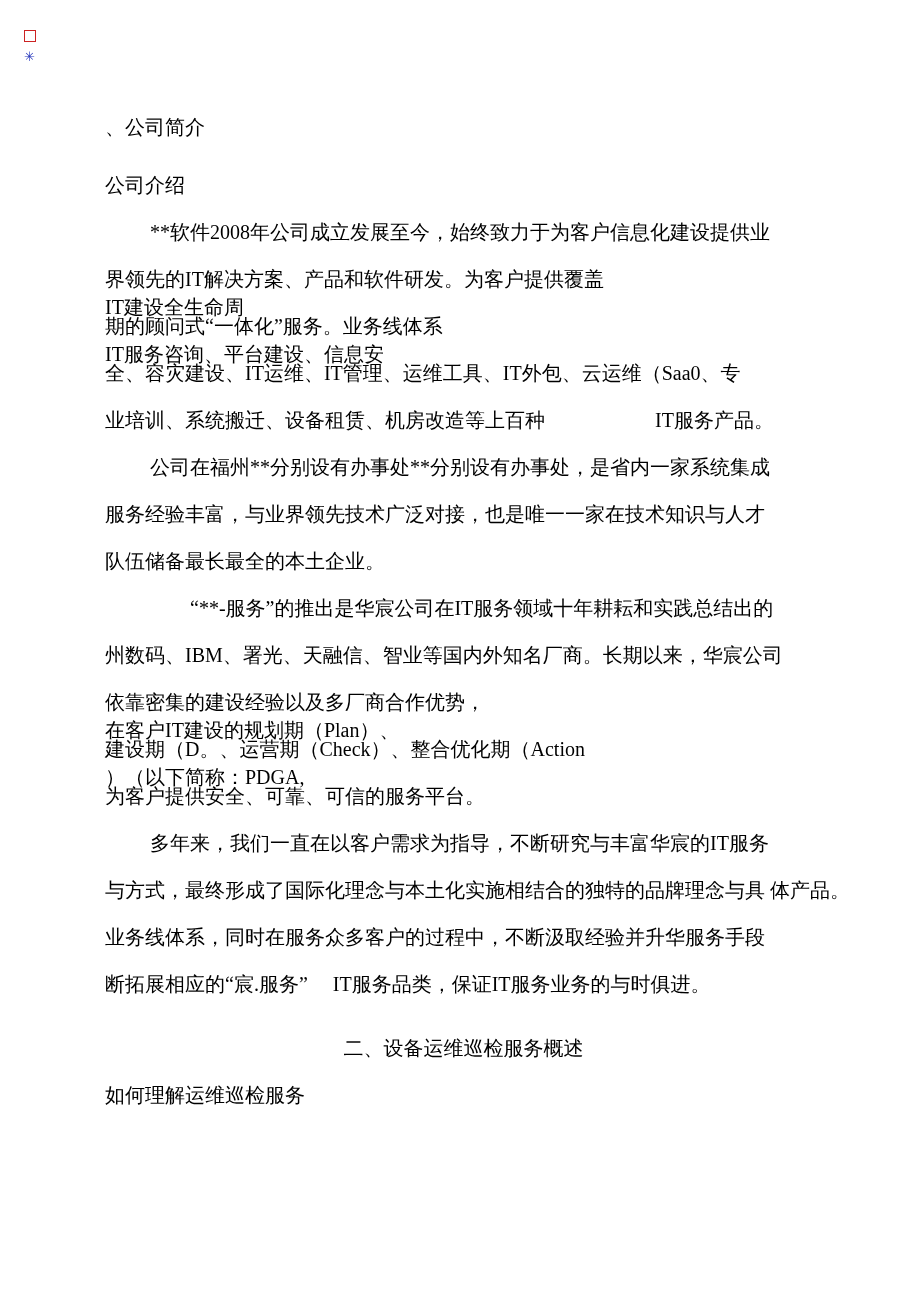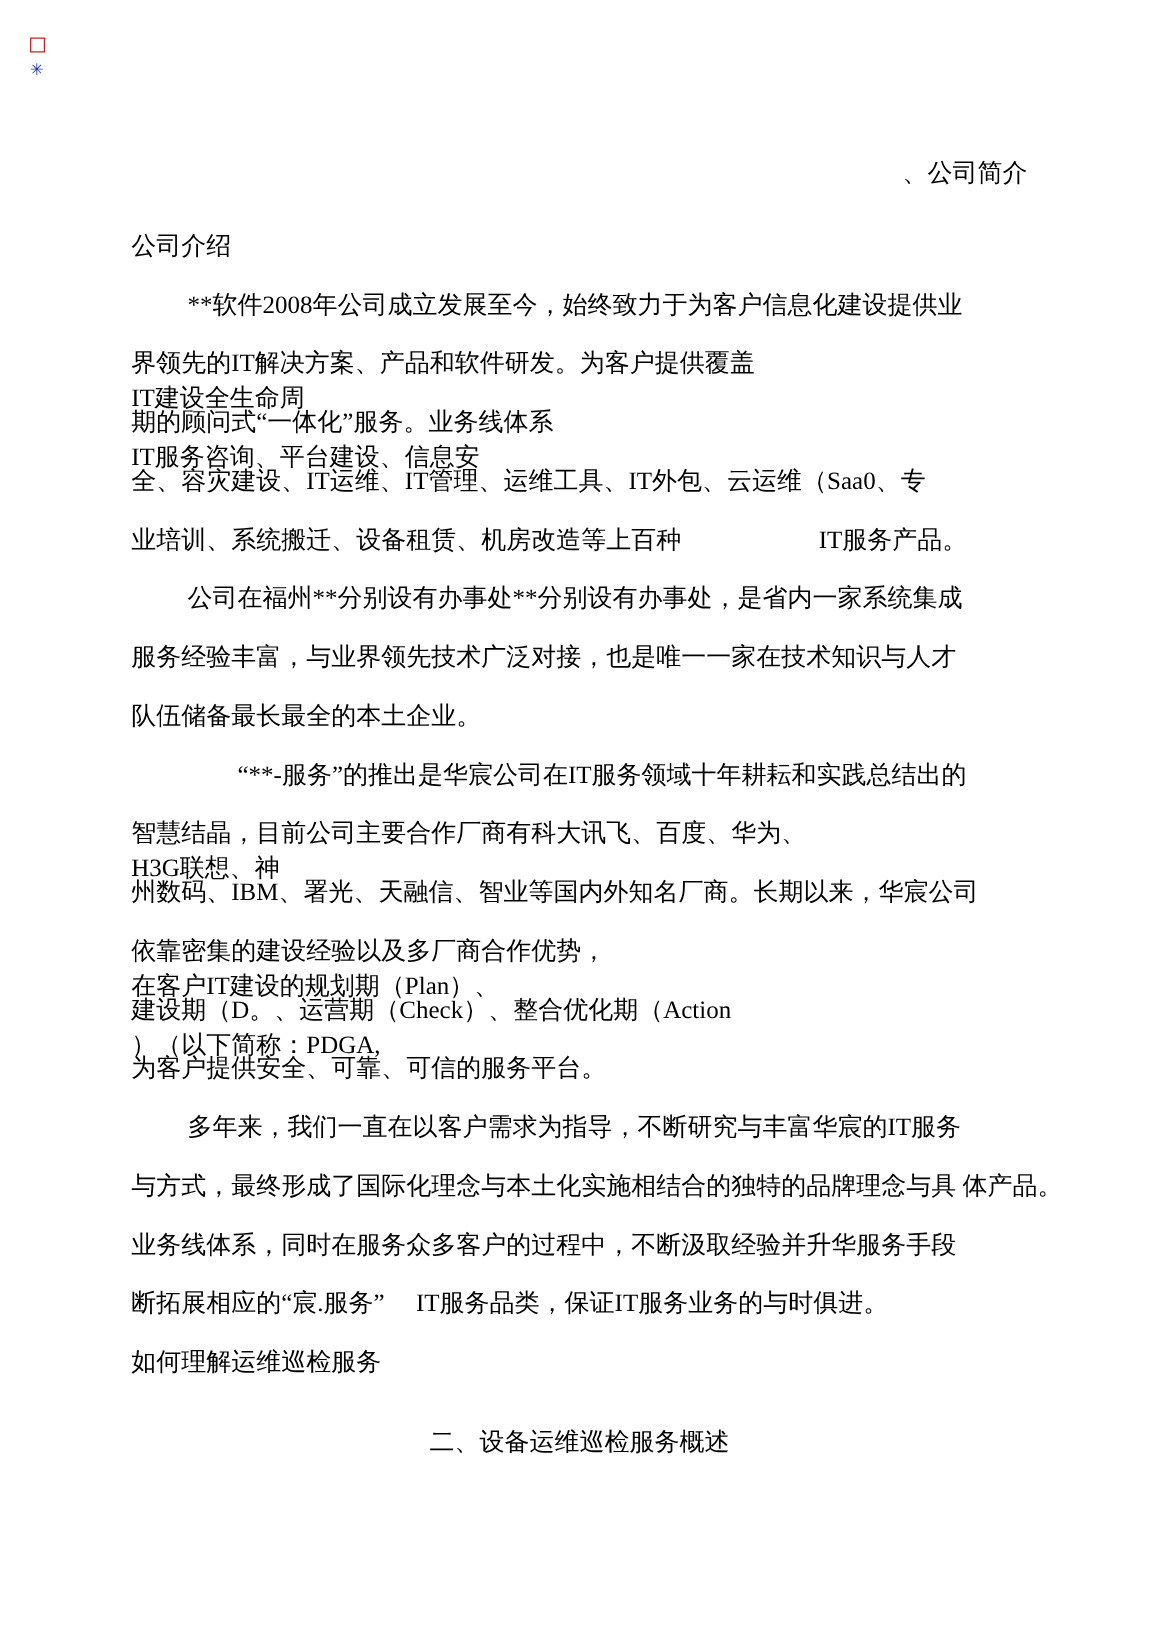--- a/index.html
+++ b/index.html
@@ -17,21 +17,21 @@
   }
   .ph-box{width:10px;height:10px;border:1.5px solid transparent;}
   .ph-mark{margin-top:8px;font-size:13px;line-height:13px;font-family:"DejaVu Sans",sans-serif;}
   
   .doc{
     position:absolute;left:105px;top:113px;width:717px;
     font-size:20px;line-height:28px;
   }
   .line{height:47px;white-space:nowrap;}
   .line span{white-space:pre;}
-  .title{text-align:right;margin-bottom:11px;margin-top:12px;}
+  .title{text-align:left;margin-bottom:11px;}
   .heading2{text-align:center;margin-top:17px;}
   .indent{padding-left:45px;font-family:Liberation Serif, serif;}
   .indent2{padding-left:85px;}
   .justify{display:flex;flex-direction:column;}
   .gap-flex{flex:1 1 auto;min-width:40px;}
   .gap-fixed{display:inline-block;height:1px;}
   .bold{font-weight:normal;}
 </style>
 </head>
 <body>
@@ -56,38 +56,33 @@
         <span>期的顾问式“一体化”服务。业务线体系</span>
         <span class="gap-flex"></span>
         <span>IT服务咨询、平台建设、信息安</span>
       </div>
       <div class="line plain"><span>全、容灾建设、IT运维、IT管理、运维工具、IT外包、云运维（Saa0、专</span></div>
       <div class="line plain"><span>业培训、系统搬迁、设备租赁、机房改造等上百种</span><span class="gap-fixed" style="width: 110px;"></span><span>IT服务产品。</span></div>
       <div class="line indent"><span>公司在福州**分别设有办事处**分别设有办事处，是省内一家系统集成</span></div>
       <div class="line plain"><span>服务经验丰富，与业界领先技术广泛对接，也是唯一一家在技术知识与人才</span></div>
       <div class="line plain"><span>队伍储备最长最全的本土企业。</span></div>
       <div class="line indent2"><span class="bold">“**-服务”</span><span>的推出是华宸公司在IT服务领域十年耕耘和实践总结出的</span></div>
-      <div class="line justify">
-        <span>智慧结晶，目前公司主要合作厂商有科大讯飞、百度、华为、</span>
-        <span class="gap-flex"></span>
-        <span>H3G联想、神</span>
-      </div>
       <div class="line plain"><span>州数码、IBM、署光、天融信、智业等国内外知名厂商。长期以来，华宸公司</span></div>
       <div class="line justify">
         <span>依靠密集的建设经验以及多厂商合作优势，</span>
         <span class="gap-flex"></span>
         <span>在客户IT建设的规划期（Plan）、</span>
       </div>
       <div class="line justify">
         <span>建设期（D。、运营期（Check）、整合优化期（Action</span>
         <span class="gap-flex"></span>
         <span>）（以下简称：PDGA,</span>
       </div>
       <div class="line plain"><span>为客户提供安全、可靠、可信的服务平台。</span></div>
       <div class="line indent"><span>多年来，我们一直在以客户需求为指导，不断研究与丰富华宸的IT服务</span></div>
       <div class="line plain"><span>与方式，最终形成了国际化理念与本土化实施相结合的独特的品牌理念与具 体产品。</span></div>
       <div class="line plain"><span>业务线体系，同时在服务众多客户的过程中，不断汲取经验并升华服务手段</span></div>
       <div class="line plain"><span>断拓展相应的</span><span>“宸.服务”</span><span class="gap-fixed" style="width: 25px;"></span><span>IT服务品类，保证IT服务业务的与时俱进。</span></div>
+      <div class="line heading2"><span>二、设备运维巡检服务概述</span></div>
       <div class="line plain"><span>如何理解运维巡检服务</span></div>
-      <div class="line heading2"><span>二、设备运维巡检服务概述</span></div>
     </div>
 
 </div>
 
 </body></html>

